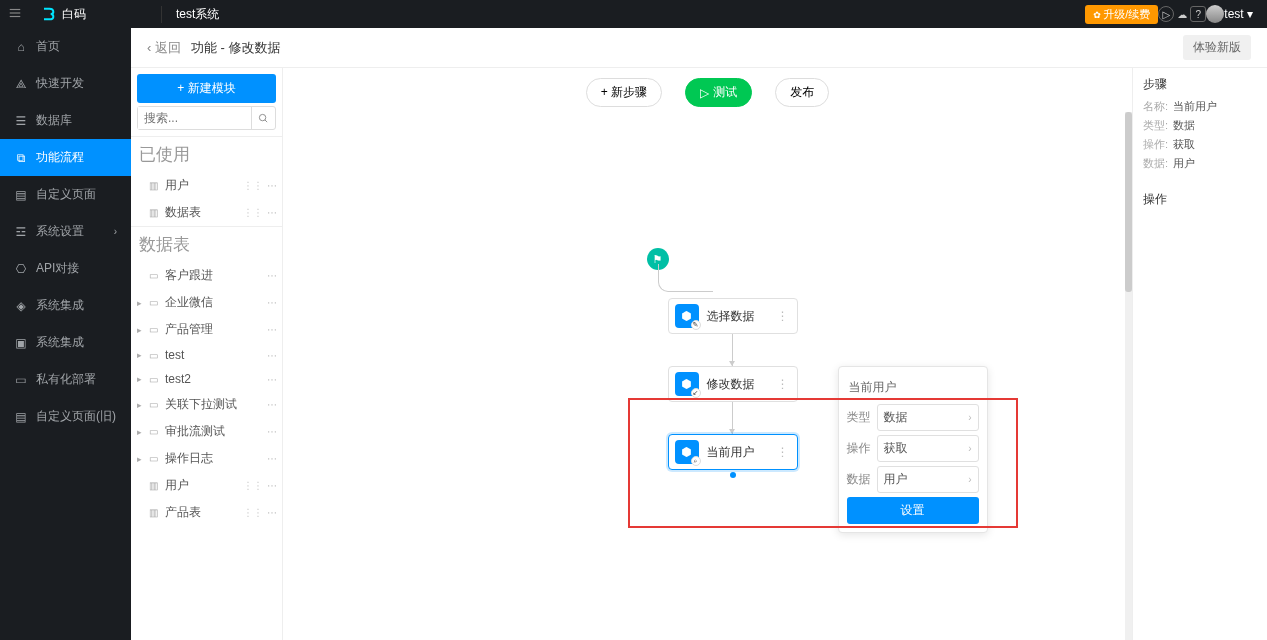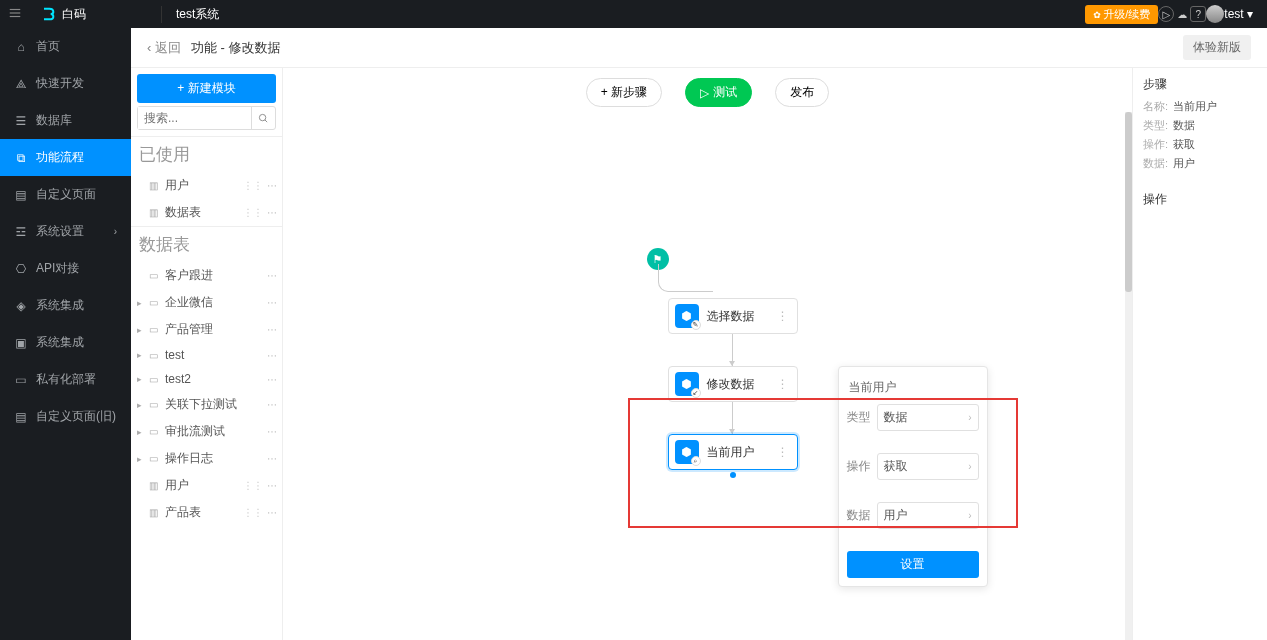--- a/index.html
+++ b/index.html
@@ -50,21 +50,21 @@
 .node.selected{border:1px solid #0091ff;box-shadow:0 0 0 2px rgba(0,145,255,.2)}
 .node-ic{width:24px;height:24px;border-radius:4px;background:#0091ff;display:flex;align-items:center;justify-content:center;color:#fff;font-size:12px;position:relative}
 .node-ic .badge{position:absolute;bottom:-2px;right:-2px;background:#fff;border-radius:50%;width:10px;height:10px;font-size:7px;display:flex;align-items:center;justify-content:center;color:#333;border:1px solid #ddd}
 .node-lbl{flex:1;font-size:12px;color:#333}
 .node-more{color:#bbb;font-size:12px;padding:0 2px}
 .arrow-down{width:1px;height:32px;background:#ccc;position:relative;margin-left:50px}
 .arrow-down::after{content:"";position:absolute;bottom:0;left:-3px;border-left:3.5px solid transparent;border-right:3.5px solid transparent;border-top:5px solid #ccc}
 .sel-dot{width:6px;height:6px;background:#0091ff;border-radius:50%;margin-top:2px;margin-left:50px}
 .popover{position:absolute;top:298px;left:calc(50% + 130px);width:150px;background:#fff;border:1px solid #e5e5e5;border-radius:4px;box-shadow:0 2px 8px rgba(0,0,0,.1);padding:8px;font-size:12px}
 .pop-title{color:#666;padding:4px 2px 8px}
-.pop-row{display:flex;align-items:center;margin-bottom:22px}
+.pop-row{display:flex;align-items:center;margin-bottom:4px}
 .pop-row .k{width:30px;color:#888}
 .pop-row .v{flex:1;border:1px solid #e0e0e0;border-radius:3px;padding:4px 6px;display:flex;align-items:center;justify-content:space-between;color:#555}
 .pop-row .v .ch{color:#bbb;font-size:10px}
 .pop-btn{background:#0091ff;color:#fff;text-align:center;padding:5px;border-radius:3px;cursor:pointer}
 .redbox{position:absolute;top:330px;left:calc(50% - 80px);width:390px;height:130px;border:2px solid #e53935;pointer-events:none}
 .right-panel{width:135px;border-left:1px solid #eee;background:#fff;font-size:12px}
 .rp-tabs{display:flex;border-bottom:1px solid #eee}
 .rp-tab{flex:1;text-align:center;padding:8px 0;color:#888;cursor:pointer}
 .rp-tab.active{color:#0091ff;border-bottom:2px solid #0091ff}
 .rp-sec{padding:8px 10px;color:#666;font-size:11px}

